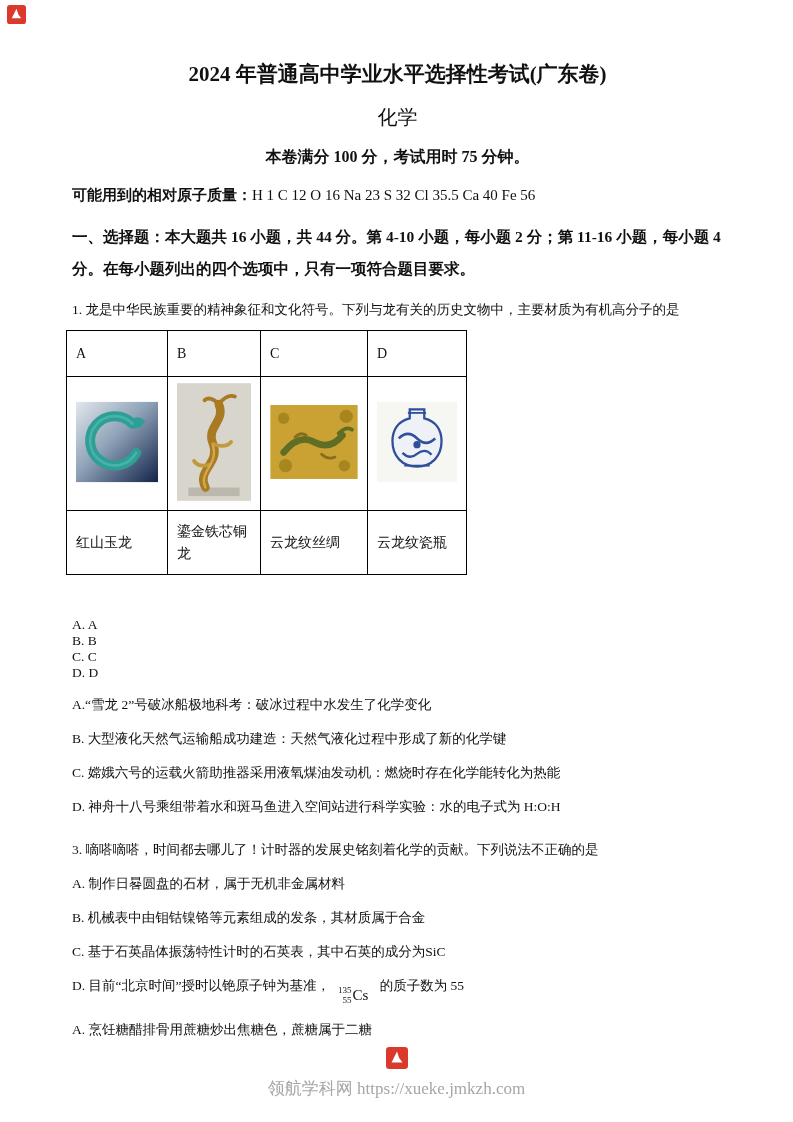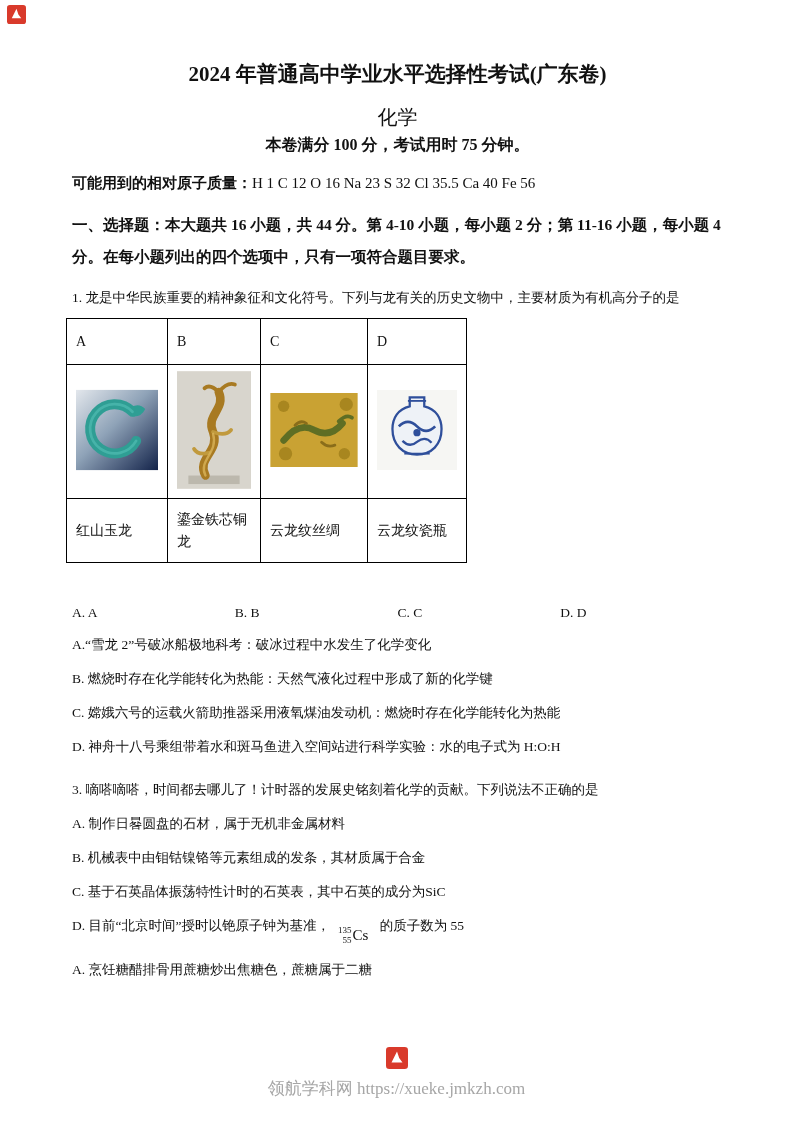--- a/index.html
+++ b/index.html
@@ -5,33 +5,33 @@
   * { margin:0; padding:0; box-sizing:border-box; }
   html,body { background:#ffffff; }
   body {
     width:793px; height:1122px; position:relative; overflow:hidden;
     font-family:"Liberation Serif","DejaVu Serif",serif; color:#111;
   }
   .corner { position:absolute; top:5px; left:7px; width:19px; height:19px; }
   .content { padding:60px 70px 0 72px; }
   .title   { text-align:center; font-size:21px; font-weight:bold; line-height:28px; }
   .subject { text-align:center; font-size:20px; font-weight:normal; margin-top:16px; }
-  .meta    { text-align:center; font-size:16px; font-weight:bold; margin-top:4px; }
+  .meta    { text-align:center; font-size:16px; font-weight:bold; margin-top:16px; }
   .atomic  { font-size:15px; margin-top:18px; }
   .atomic .label { font-weight:bold; }
   .section-heading { font-size:15.5px; font-weight:bold; margin-top:16px; line-height:32px; }
   .stem { font-size:13.5px; line-height:21px; margin-top:14px; }
   .stem.gap { margin-top:22px; }
   .opt  { font-size:13.5px; line-height:21px; margin-top:13px; }
   table.artifacts { border-collapse:collapse; margin-top:10px; margin-left:-6px; }
   table.artifacts td { border:1px solid #000; font-size:14px; padding:4px 9px; vertical-align:middle; }
   td.th-cell  { height:46px; }
   td.img-cell { height:134px; }
   td.cap-cell { height:64px; line-height:22px; }
-  .choices { display:flex; margin-top:42px; font-size:13.5px; }
+  .choices { display:flex; margin-top:42px; font-size:13.5px;flex-direction:column; }
   .choice  { width:164px; }
   .isotope { display:inline-flex; align-items:center; vertical-align:-3px; margin:0 8px; }
   .iso-nums { display:inline-flex; flex-direction:column; font-size:9px; line-height:10px; text-align:right; margin-right:1px; }
   .iso-sym { font-size:15px; }
   .footer { position:absolute; bottom:22px; left:0; right:0;
             display:flex; justify-content:center; align-items:center; gap:8px;
             color:#a6a6a6; font-size:17px;flex-direction:column; }
   .footer-logo { width:22px; height:22px; }
 </style>
 </head>
@@ -132,21 +132,21 @@
     </table>
 
   <div class="choices">
     <span class="choice">A. A</span>
     <span class="choice">B. B</span>
     <span class="choice">C. C</span>
     <span class="choice">D. D</span>
   </div>
 
   <div class="opt">A.“雪龙 2”号破冰船极地科考：破冰过程中水发生了化学变化</div>
-  <div class="opt">B. 燃烧时存在化学能转化为热能：天然气液化过程中形成了新的化学键</div>
+  <div class="opt">B. 大型液化天然气运输船成功建造：天然气液化过程中形成了新的化学键</div>
   <div class="opt">C. 嫦娥六号的运载火箭助推器采用液氧煤油发动机：燃烧时存在化学能转化为热能</div>
   <div class="opt">D. 神舟十八号乘组带着水和斑马鱼进入空间站进行科学实验：水的电子式为 H:O:H</div>
 
   <div class="stem gap">3. 嘀嗒嘀嗒，时间都去哪儿了！计时器的发展史铭刻着化学的贡献。下列说法不正确的是</div>
   <div class="opt">A. 制作日晷圆盘的石材，属于无机非金属材料</div>
   <div class="opt">B. 机械表中由钼钴镍铬等元素组成的发条，其材质属于合金</div>
   <div class="opt">C. 基于石英晶体振荡特性计时的石英表，其中石英的成分为SiC</div>
   <div class="opt">
     <span>D. 目前“北京时间”授时以铯原子钟为基准，</span><span class="isotope">
         <span class="iso-nums">

